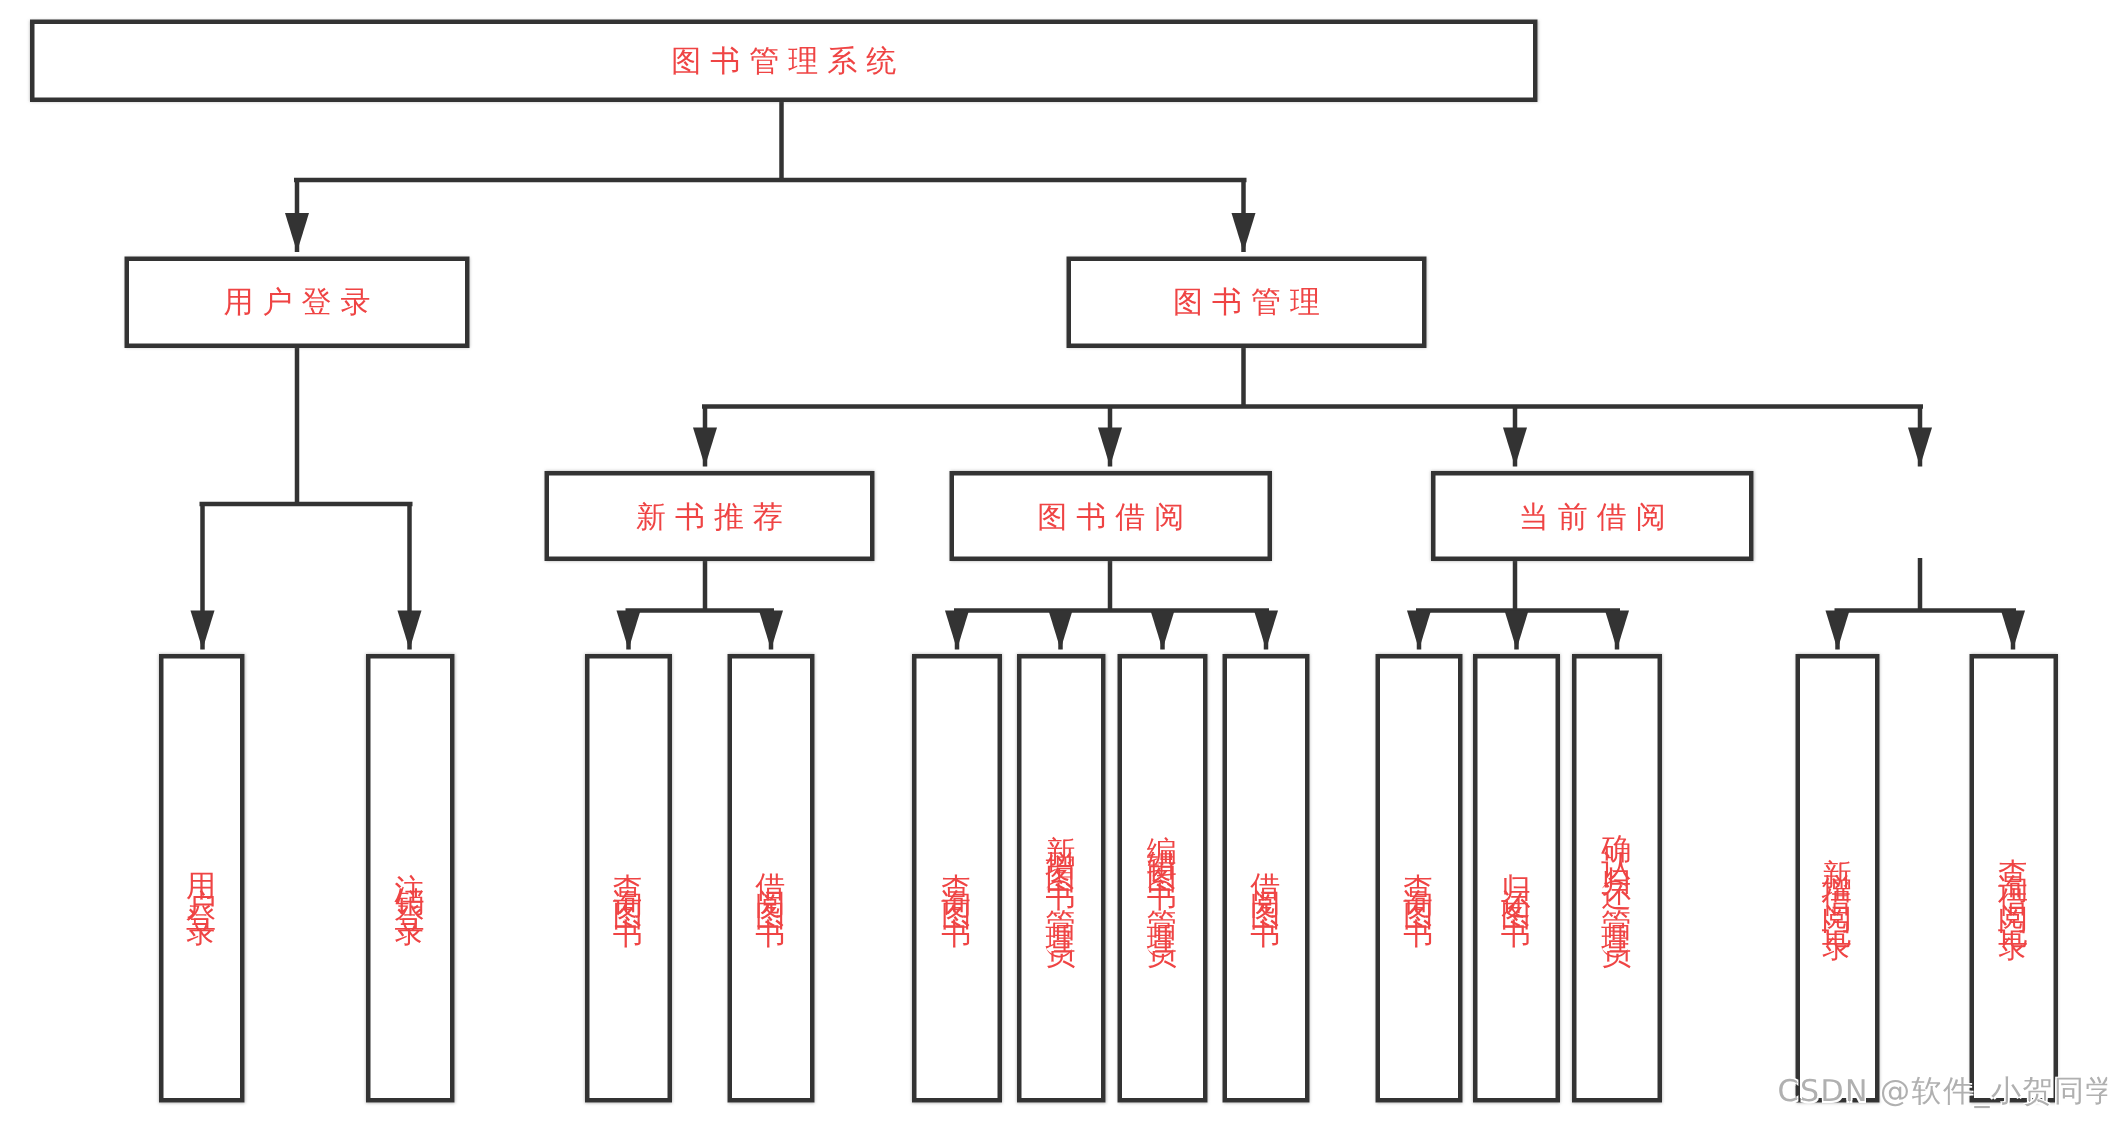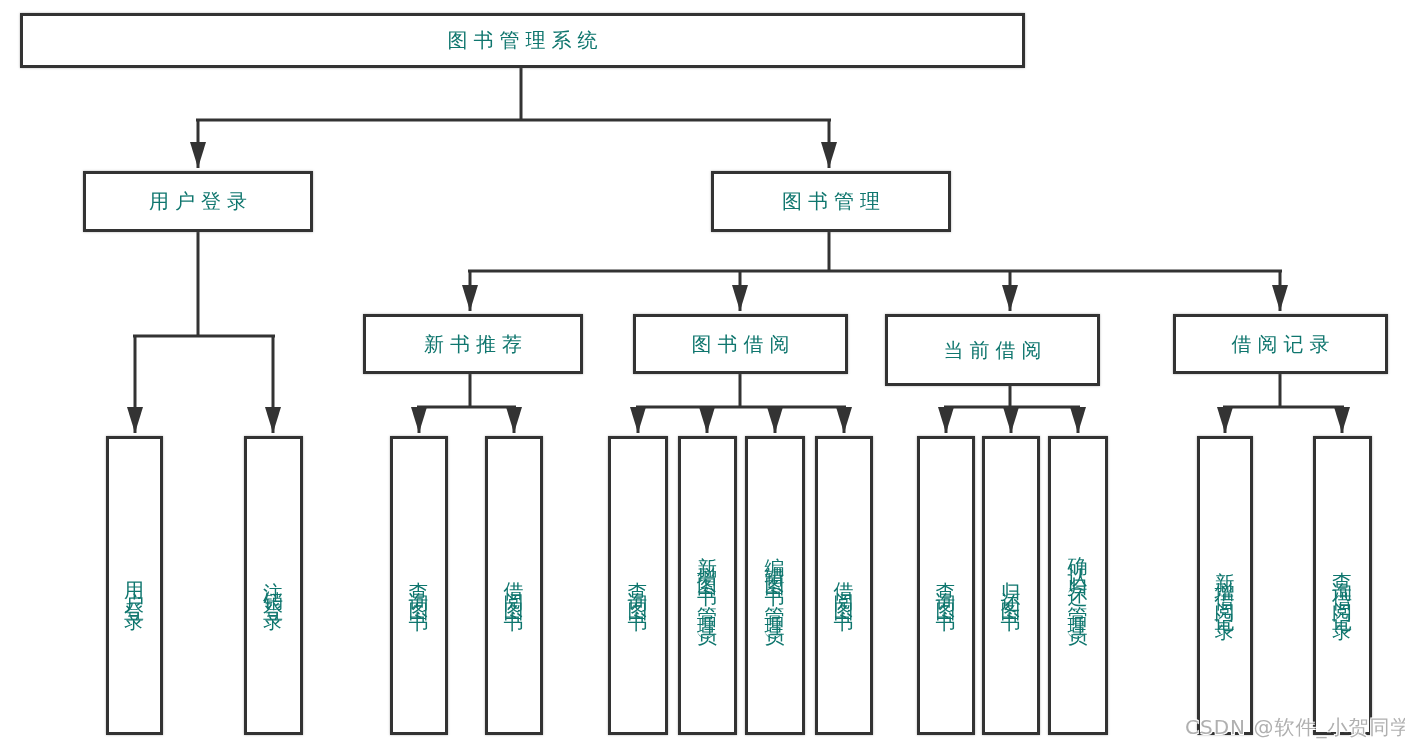--- a/index.html
+++ b/index.html
@@ -18,41 +18,41 @@
   }
   .connectors line { stroke: #333333; stroke-width: 3; }
   .box {
     position: absolute;
     background: #ffffff;
     border: 3px solid #333333;
     box-sizing: border-box;
     display: flex;
     align-items: center;
     justify-content: center;
-    color: #0f766e;
+    color: #ef4444;
     font-size: 20px;
     box-shadow: 0 0 2px rgba(110,110,110,0.55);
   }
   .hbox { letter-spacing: 6px; text-indent: 6px; white-space: nowrap; }
   .leaf {
     writing-mode: vertical-rl;
     text-orientation: mixed;
     letter-spacing: 10px;
     line-height: 1;
     white-space: nowrap;
   }
   
   .n-root  { left: 20px;   top: 13px;  width: 1005px; height: 55px; }
   
   .n-ulog  { left: 83px;   top: 171px; width: 230px;  height: 61px; }
   .n-bmgmt { left: 711px;  top: 171px; width: 240px;  height: 61px; }
   
   .n-nbook { left: 363px;  top: 314px; width: 220px;  height: 60px; }
   .n-bbor  { left: 633px;  top: 314px; width: 215px;  height: 60px; }
-  .n-cbor  { left: 885px;  top: 314px; width: 215px;  height: 72px; }
+  .n-cbor  { left: 954px;  top: 314px; width: 215px;  height: 60px; }
   .n-brec  { left: 1173px; top: 314px; width: 215px;  height: 60px; }
   
   .leaf { top: 436px; height: 299px; }
   .l-1  { left: 106px;  width: 57px; }
   .l-2  { left: 244px;  width: 59px; }
   .l-3  { left: 390px;  width: 58px; }
   .l-4  { left: 485px;  width: 58px; }
   .l-5  { left: 608px;  width: 60px; }
   .l-6  { left: 678px;  width: 59px; }
   .l-7  { left: 745px;  width: 60px; }
@@ -123,21 +123,20 @@
   </svg>
 
   <div class="box hbox n-root">图书管理系统</div>
 
   <div class="box hbox n-ulog">用户登录</div>
   <div class="box hbox n-bmgmt">图书管理</div>
 
   <div class="box hbox n-bbor">图书借阅</div>
   <div class="box hbox n-nbook">新书推荐</div>
   <div class="box hbox n-cbor">当前借阅</div>
-  <div class="box hbox n-brec">借阅记录</div>
 
   <div class="box leaf l-1">用户登录</div>
   <div class="box leaf l-2">注销登录</div>
 
   <div class="box leaf l-3">查询图书</div>
   <div class="box leaf l-4">借阅图书</div>
 
   <div class="box leaf l-5">查询图书</div>
   <div class="box leaf l-6">新增图书（管理员）</div>
   <div class="box leaf l-7">编辑图书（管理员）</div>

